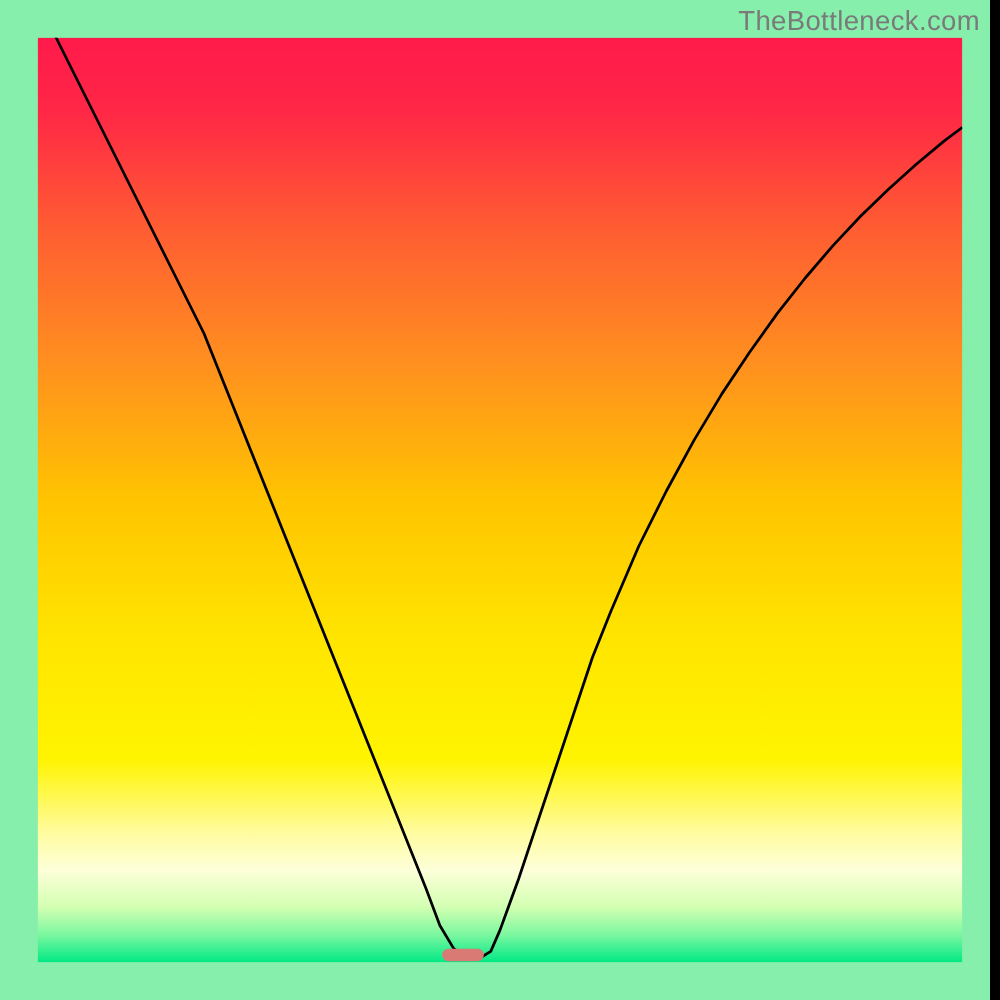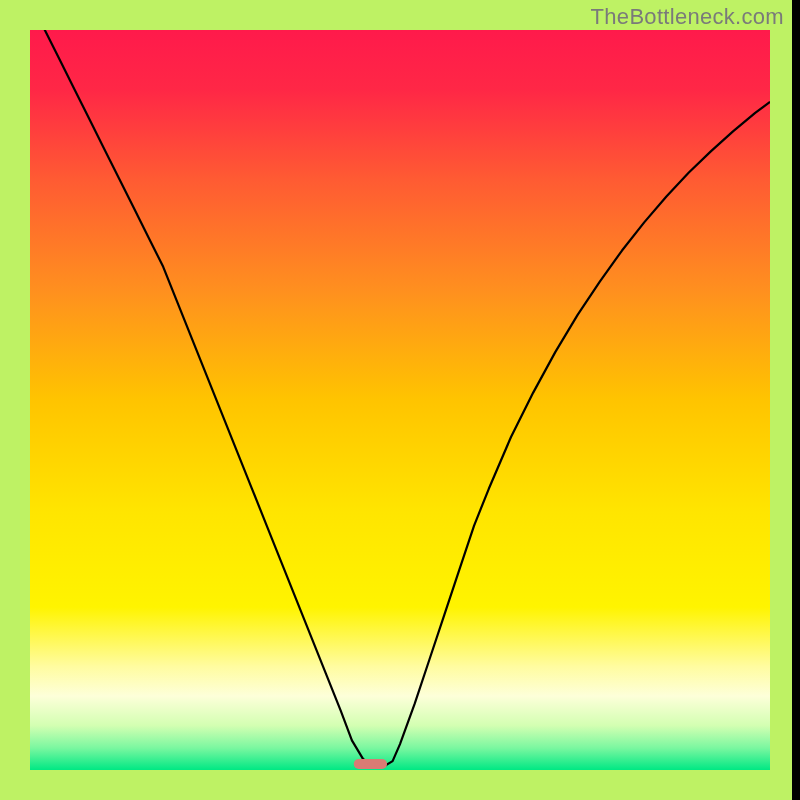--- a/index.html
+++ b/index.html
@@ -8,21 +8,21 @@
     width: 800px;
     height: 800px;
     overflow: hidden;
     background: #000;
     font-family: Arial, Helvetica, sans-serif;
   }
   .frame {
     position: absolute;
     left: 0; top: 0;
     width: 792px; height: 800px;
-    background: #bef264;
+    background: #86efac;
   }
   .plot {
     position: absolute;
     left: 30px;
     top: 30px;
     width: 740px;
     height: 740px;
     overflow: hidden;
   }
   .watermark {

